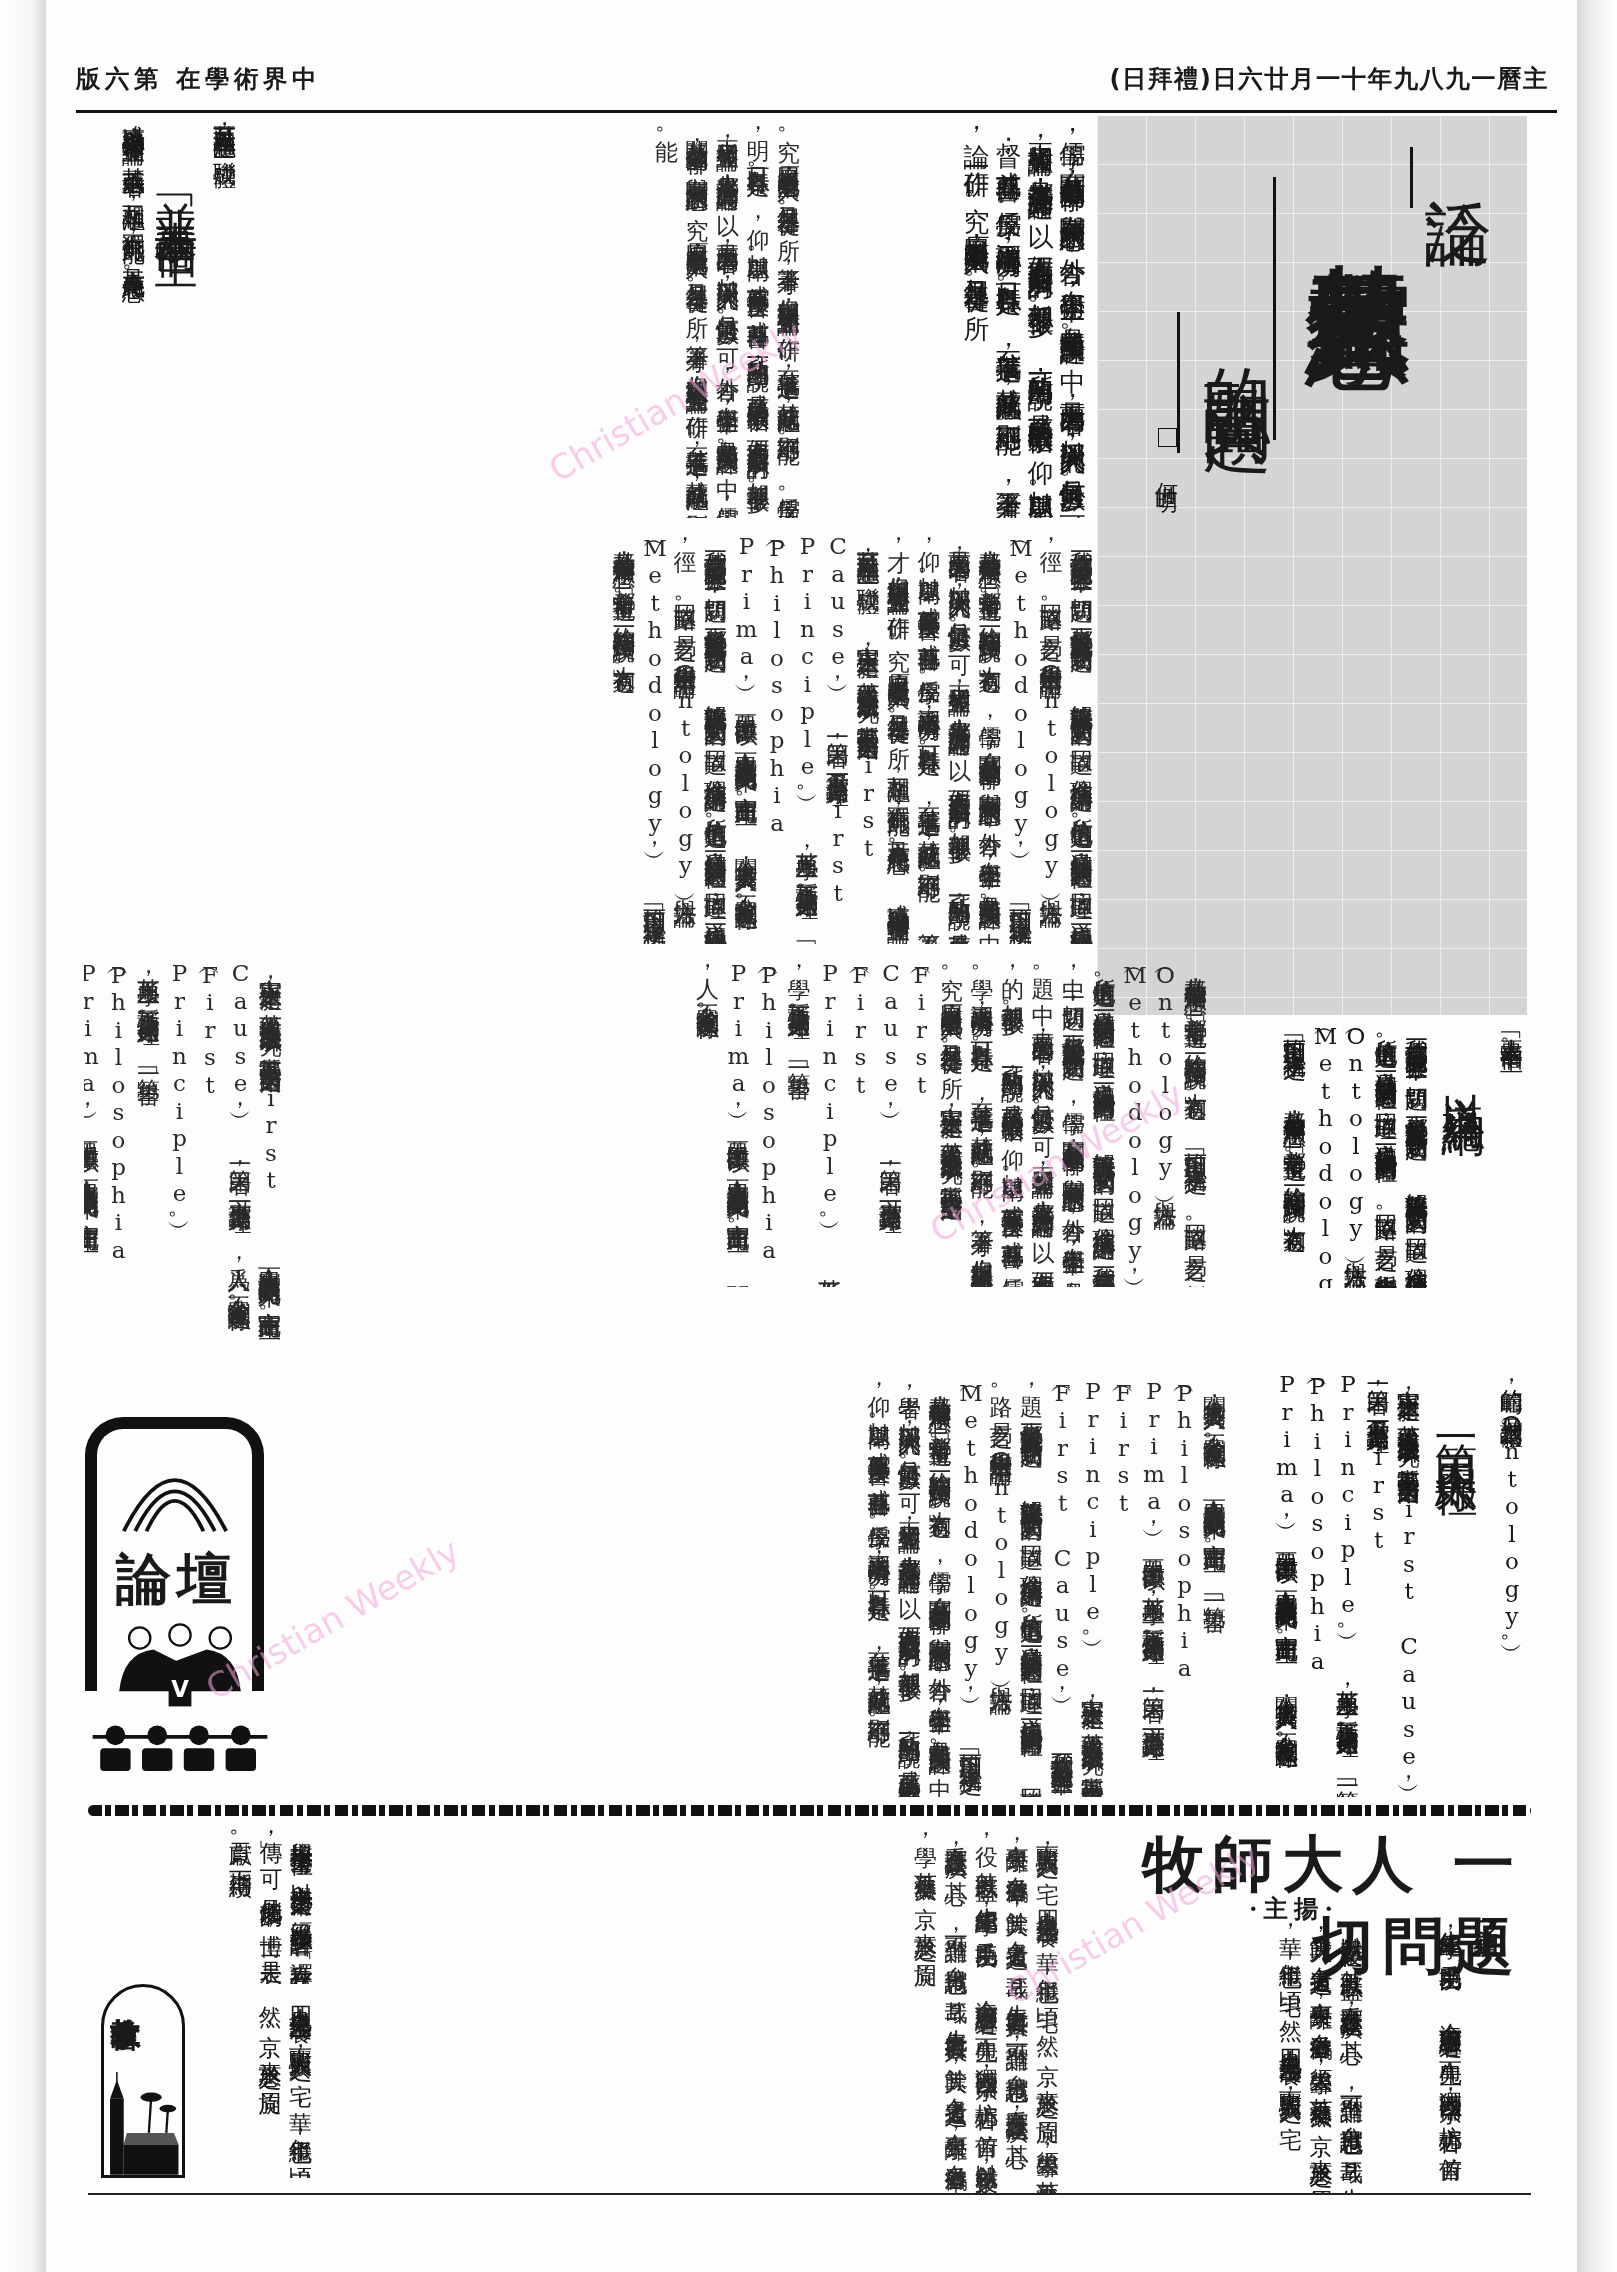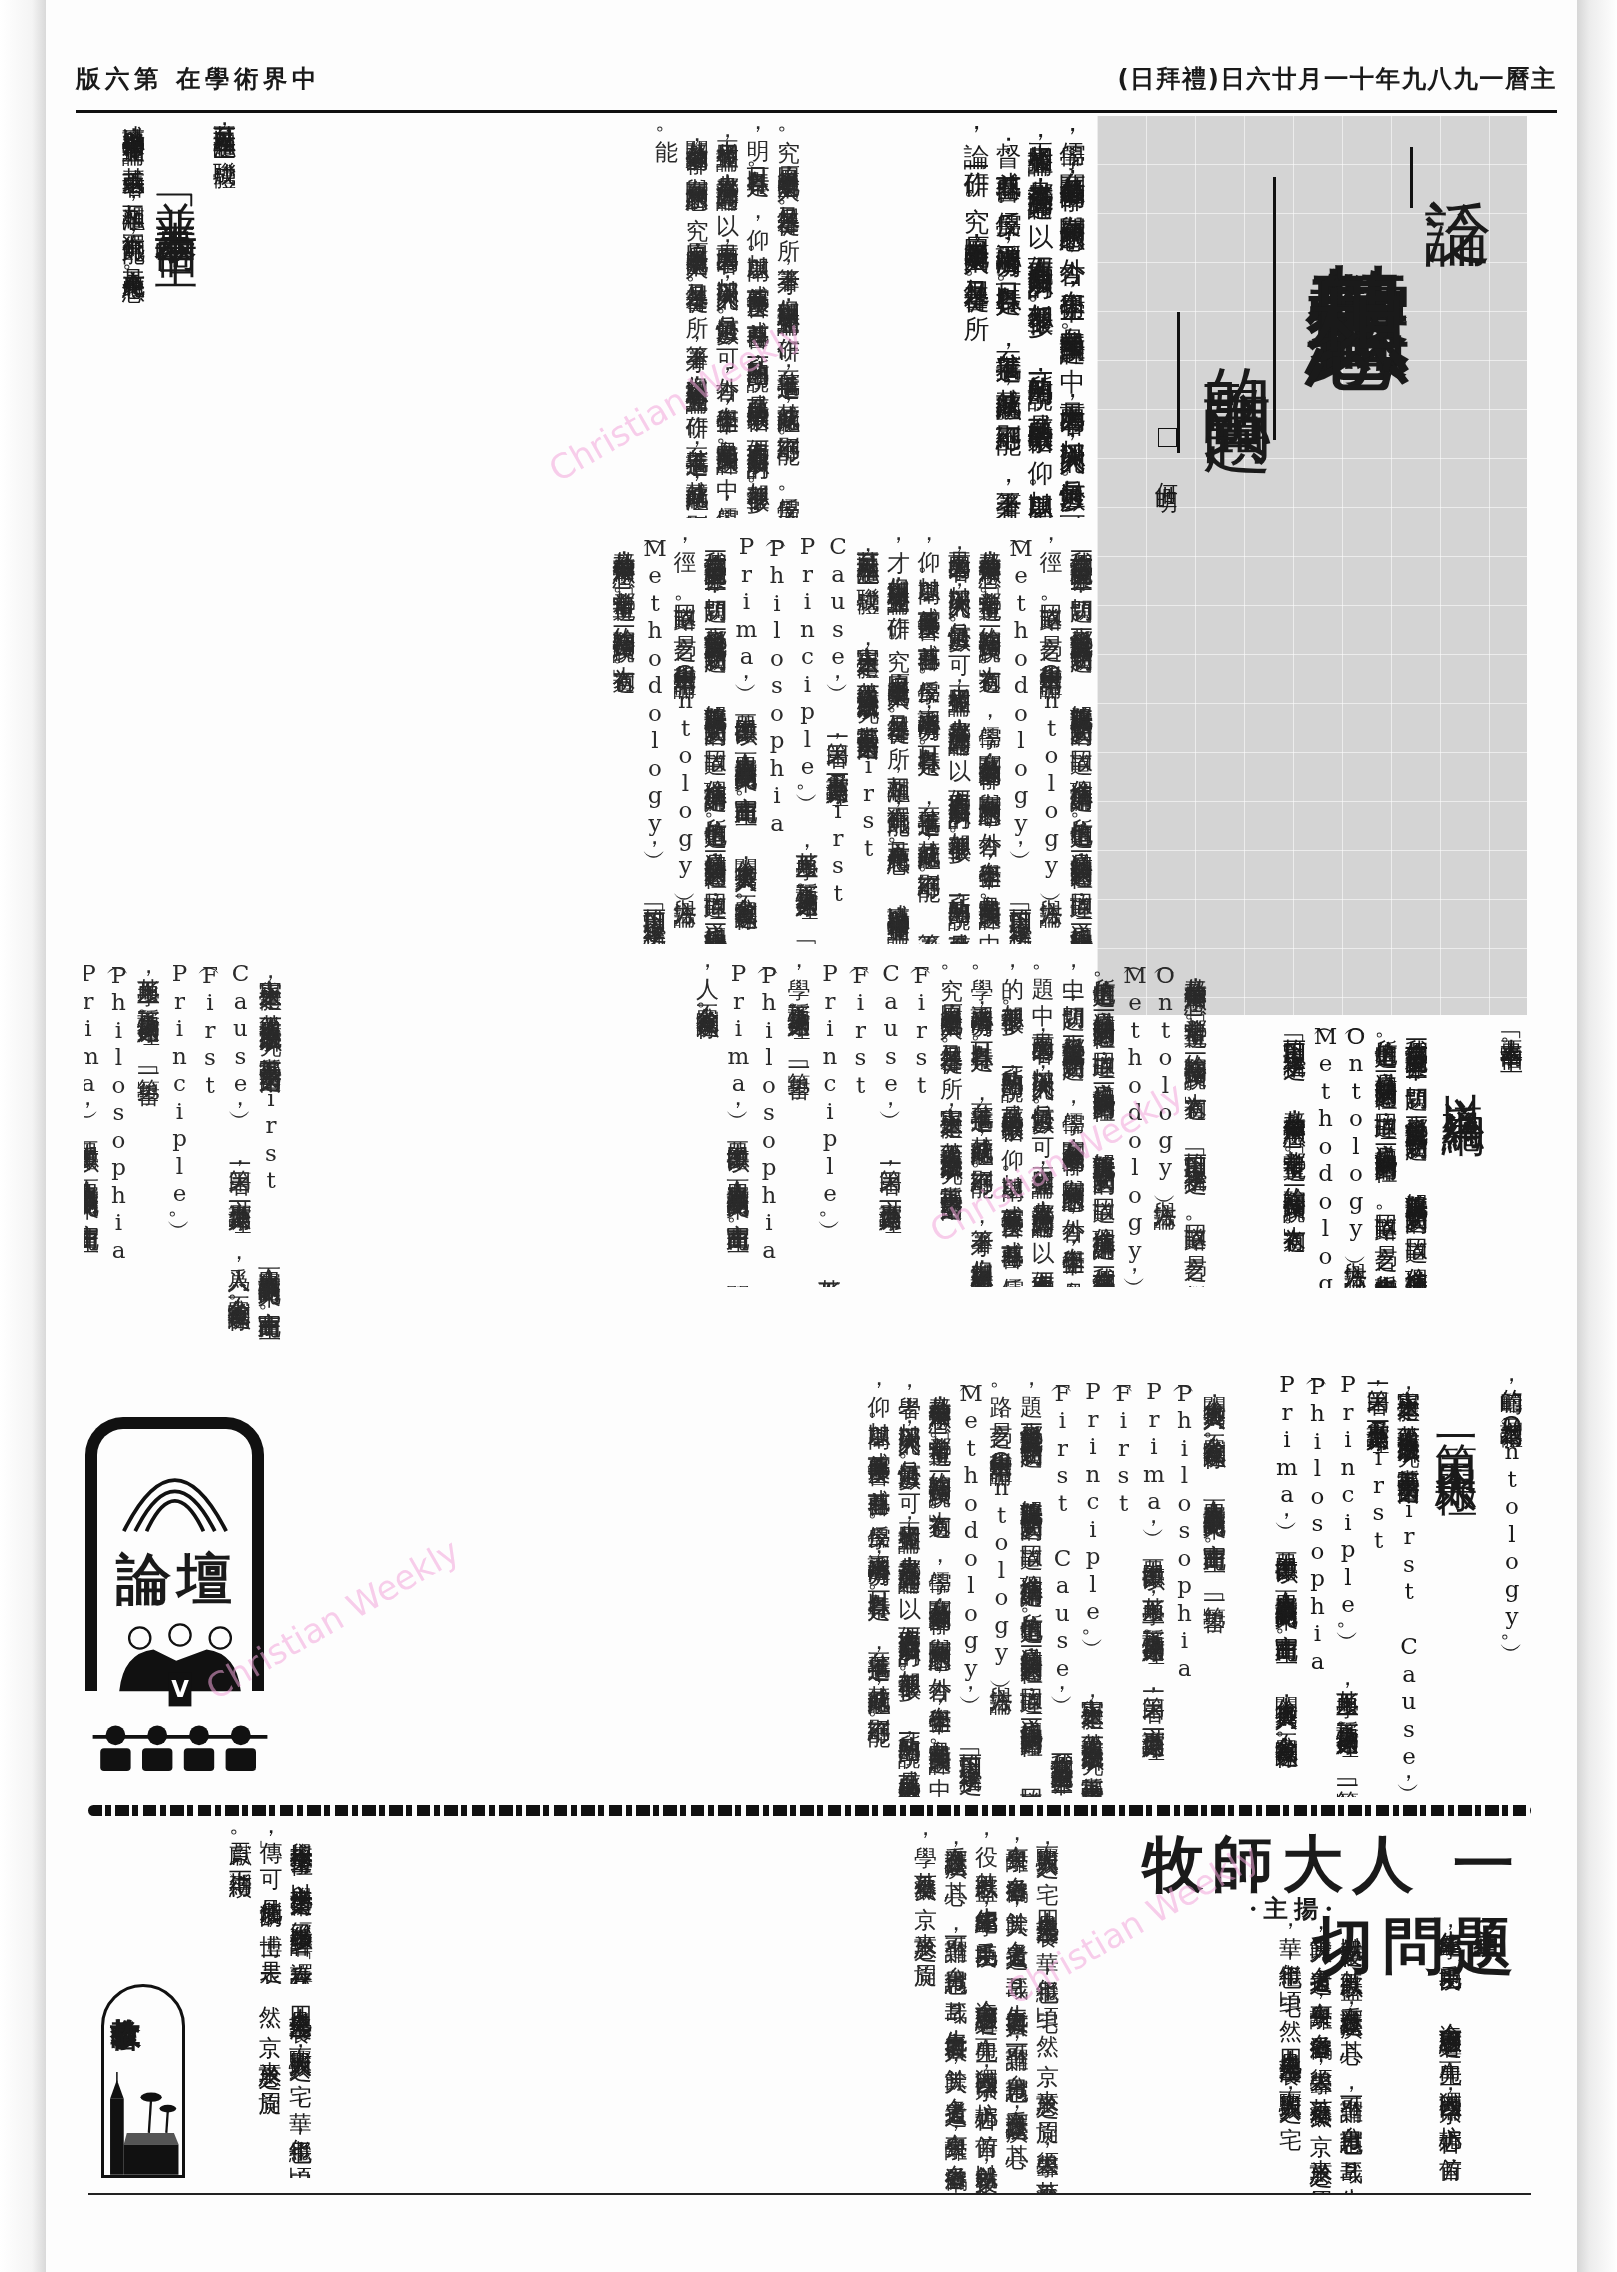--- a/index.html
+++ b/index.html
@@ -10,21 +10,21 @@
          background: linear-gradient(90deg, #ffffff 0%, #f4f4f4 70%, #d9d9d9 100%); }
   .scan-edge-right { position: absolute; right: 0; top: 0; width: 41px; height: 2273px;
          background: linear-gradient(90deg, #d6d6d6 0%, #ececec 30%, #ffffff 100%); }
 
   
   .masthead { position: absolute; left: 76px; right: 61px; top: 46px; height: 69px; }
   .mast-left { position: absolute; left: 0; top: 17px; font-size: 24.4px; font-weight: bold;
          font-family: "DejaVu Sans", sans-serif; letter-spacing: 4.6px; }
   .mast-center { position: absolute; left: 50%; transform: translateX(-50%); top: 0;
          font-size: 44px; letter-spacing: 30.5px; font-family: "DejaVu Serif", serif; }
-  .mast-right { position: absolute; right: 0; top: 17px; font-size: 24.4px; font-weight: bold;
+  .mast-right { position: absolute; right: 8px; top: 17px; font-size: 24.4px; font-weight: bold;
          font-family: "DejaVu Sans", sans-serif; letter-spacing: 1.5px; }
   .mast-rule { position: absolute; left: 76px; right: 61px; top: 110px; height: 3px; background: #111; }
 
   
   .vcol { writing-mode: vertical-rl; text-orientation: upright; font-size: 26px; line-height: 32px;
           letter-spacing: 1.5px; white-space: normal; overflow: hidden; }
   .vcol.small { font-size: 23px; line-height: 30.5px; }
 
   
   .block { position: absolute; }

